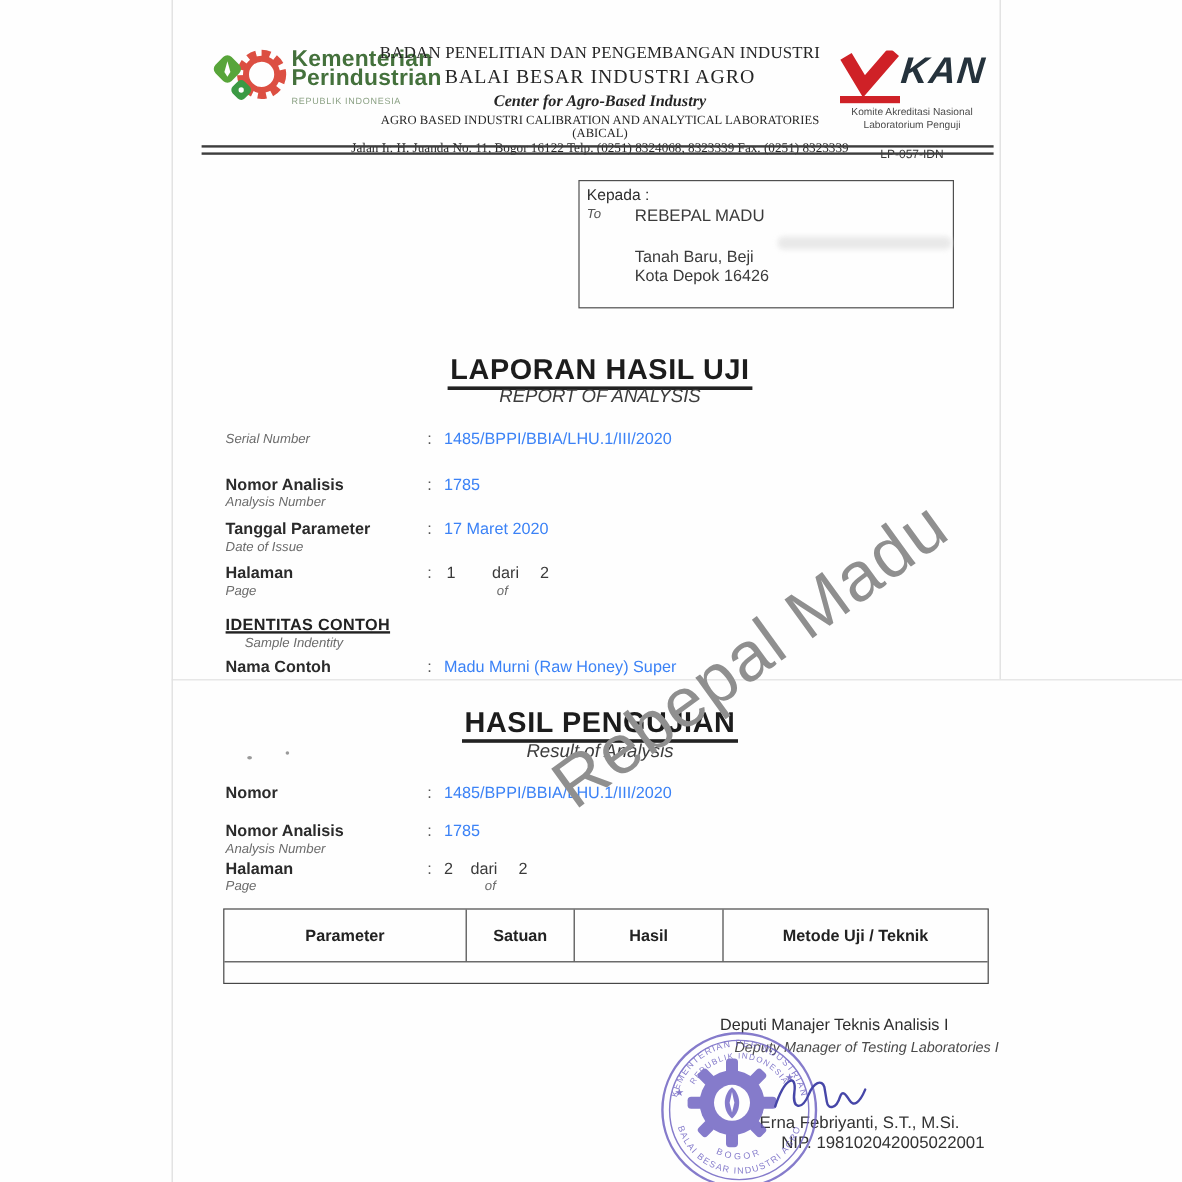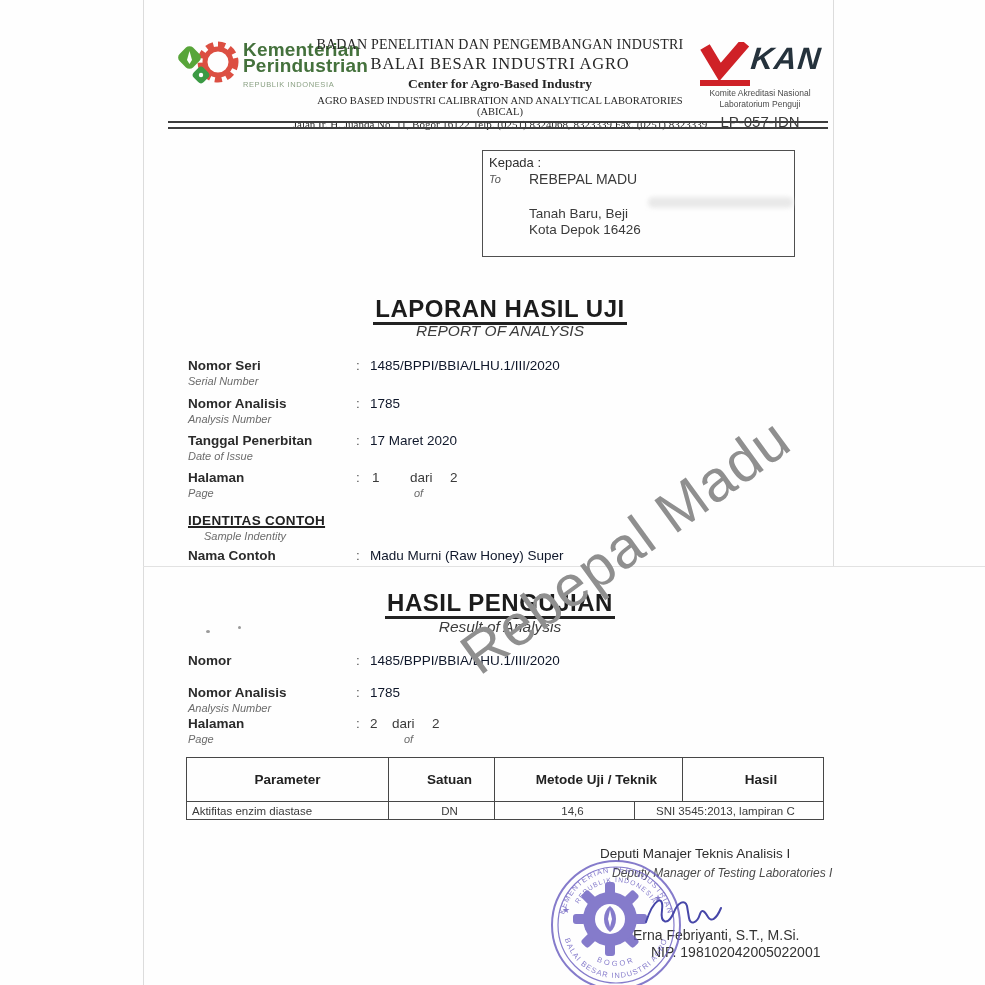--- a/index.html
+++ b/index.html
@@ -9,30 +9,30 @@
   .serif{font-family:"Liberation Serif",serif;}
   
   .edge{position:absolute;background:#dcdcdc;}
   
   .min-logo-text{position:absolute;left:243px;top:42px;line-height:16px;}
   .min-line{font-size:19px;color:#44713c;font-weight:bold;letter-spacing:.2px;}
   .min-sub{font-size:7.5px;color:#8ba184;letter-spacing:.6px;margin-top:3px;font-weight:normal;}
   .org{position:absolute;left:285px;top:37px;width:430px;text-align:center;color:#262626;}
   .org-l1{font-size:14px;letter-spacing:.2px;}
   .org-l2{font-size:16.5px;letter-spacing:.8px;margin-top:1px;}
-  .org-l3{font-size:13.5px;font-weight:bold;margin-top:2px;}
+  .org-l3{font-size:13.5px;font-weight:bold;font-style:italic;margin-top:2px;}
   .org-l4{font-size:10.5px;margin-top:3px;}
   .org-l5{font-size:10.5px;}
   .org-l6{font-size:11px;margin-top:1px;white-space:nowrap;}
   .kan{position:absolute;left:694px;top:42px;width:132px;text-align:center;}
   .kan-row{display:flex;align-items:flex-start;justify-content:center;height:46px;}
   .kan-word{font-size:31px;font-weight:bold;font-style:italic;color:#25323c;letter-spacing:1px;
             transform:skewX(-6deg);line-height:34px;}
   .kan-line{font-size:8.5px;color:#4a4a4a;line-height:11px;}
-  .kan-lp{font-size:15px;color:#3a3a3a;margin-top:3px;}
+  .kan-lp{font-size:10px;color:#3a3a3a;margin-top:14px;}
   .rule2{position:absolute;left:168px;top:121px;width:660px;height:3.5px;
          border-top:2.5px solid #3d3d3d;border-bottom:2.5px solid #3d3d3d;}
   
   .kepada-box{position:absolute;left:482px;top:150px;width:311px;height:105px;border:1.5px solid #4f4f4f;}
   .kepada-label{position:absolute;left:6px;top:4px;font-size:13px;}
   .kepada-to{position:absolute;left:6px;top:22px;font-size:11px;font-style:italic;color:#555;}
   .kepada-name{position:absolute;left:46px;top:20px;font-size:14px;color:#3a3a3a;}
   .kepada-a1{position:absolute;left:46px;top:55px;font-size:13.5px;color:#3a3a3a;}
   .kepada-a2{position:absolute;left:46px;top:71px;font-size:13.5px;color:#3a3a3a;}
   .smudge{position:absolute;left:165px;top:46px;width:145px;height:11px;background:#e9e9e9;
@@ -41,30 +41,30 @@
   .sec-title{position:absolute;left:150px;width:700px;text-align:center;font-size:24px;font-weight:bold;
              color:#1c1c1c;letter-spacing:.5px;}
   .sec-title span{border-bottom:3px solid #222;padding:0 2px;}
   .sec-sub{position:absolute;left:150px;width:700px;text-align:center;font-size:15.5px;
            font-style:italic;color:#3c3c3c;}
   
   .field{position:absolute;left:188px;width:650px;height:34px;}
   .flabel{font-size:13.5px;font-weight:bold;color:#2b2b2b;}
   .fsub{font-size:11px;font-style:italic;color:#6b6b6b;margin-top:2px;}
   .fsep{position:absolute;left:168px;top:0;font-size:13.5px;color:#555;}
-  .fvalue{position:absolute;left:182px;top:0;font-size:13.5px;color:#0f172a;white-space:nowrap;}
+  .fvalue{position:absolute;left:182px;top:0;font-size:13.5px;color:#3b82f6;white-space:nowrap;}
   .hv{position:absolute;top:0;font-size:13.5px;color:#3a3a3a;}
   .hof{position:absolute;font-size:11px;font-style:italic;color:#6b6b6b;top:17px;}
   .heading{position:absolute;left:188px;font-size:13.5px;font-weight:bold;color:#222;
            text-decoration:underline;text-decoration-thickness:2px;letter-spacing:.3px;}
   .subheading{position:absolute;left:204px;font-size:11px;font-style:italic;color:#6b6b6b;text-align:right;}
   
   .rtable{position:absolute;left:186px;top:757px;width:638px;height:63px;border:1.3px solid #474747;
           box-sizing:border-box;display:flex;flex-direction:column;}
-  .trow{display:flex;gap:16px;}
+  .trow{display:flex;}
   .trow.head{height:44px;border-bottom:1.3px solid #474747;box-sizing:border-box;}
   .trow.body{flex:1;}
   .tc{box-sizing:border-box;border-right:1.3px solid #474747;display:flex;align-items:center;}
   .tc:last-child{border-right:none;}
   .c1{width:202px;}.c2{width:90px;}.c3{width:124px;}.c4{flex:1;}
   .head .tc{justify-content:center;font-weight:bold;font-size:13.5px;color:#222;}
   .body .tc{font-size:11.5px;color:#3a3a3a;}
   .body .c1,.body .c4{padding-left:5px;}
   .body .c2,.body .c3{justify-content:center;}
   
@@ -133,33 +133,32 @@
     <div class="kepada-name">REBEPAL MADU</div>
     <div class="smudge"></div>
     <div class="kepada-a1">Tanah Baru, Beji</div>
     <div class="kepada-a2">Kota Depok 16426</div>
   </div>
 
   <div class="sec-title" style="top:295px;"><span>LAPORAN HASIL UJI</span></div>
   <div class="sec-sub" style="top:322px;">REPORT OF ANALYSIS</div>
 
   <div class="field" style="top:358px;">
-    <div class="flabel">Nomor Seri</div>
     <div class="fsub">Serial Number</div>
     <div class="fsep">:</div>
     <div class="fvalue">1485/BPPI/BBIA/LHU.1/III/2020</div>
   </div>
   <div class="field" style="top:396px;">
     <div class="flabel">Nomor Analisis</div>
     <div class="fsub">Analysis Number</div>
     <div class="fsep">:</div>
     <div class="fvalue">1785</div>
   </div>
   <div class="field" style="top:433px;">
-    <div class="flabel">Tanggal Penerbitan</div>
+    <div class="flabel">Tanggal Parameter</div>
     <div class="fsub">Date of Issue</div>
     <div class="fsep">:</div>
     <div class="fvalue">17 Maret 2020</div>
   </div>
   <div class="field" style="top:470px;">
     <div class="flabel">Halaman</div>
     <div class="fsub">Page</div>
     <div class="fsep">:</div>
     <span class="hv" style="left:184px;">1</span>
     <span class="hv" style="left:222px;">dari</span>
@@ -199,28 +198,22 @@
     <span class="hv" style="left:182px;">2</span>
     <span class="hv" style="left:204px;">dari</span>
     <span class="hv" style="left:244px;">2</span>
     <span class="hof" style="left:216px;">of</span>
   </div>
 
   <div class="rtable">
     <div class="trow head">
       <div class="tc c1">Parameter</div>
       <div class="tc c2">Satuan</div>
+      <div class="tc c3">Hasil</div>
       <div class="tc c4">Metode Uji / Teknik</div>
-      <div class="tc c3">Hasil</div>
-    </div>
-    <div class="trow body">
-      <div class="tc c1">Aktifitas enzim diastase</div>
-      <div class="tc c2">DN</div>
-      <div class="tc c3">14,6</div>
-      <div class="tc c4">SNI 3545:2013, lampiran C</div>
     </div>
   </div>
 
   <div class="sig-title">Deputi Manajer Teknis Analisis I</div>
   <div class="sig-title-en">Deputy Manager of Testing Laboratories I</div>
   <div class="sig-name">Erna Febriyanti, S.T., M.Si.</div>
   <div class="sig-nip">NIP. 198102042005022001</div>
 
   <svg class="signature-ink" width="84" height="44" viewBox="0 0 84 44">
     <path d="M4,32 C12,8 22,4 20,20 C18,34 26,36 32,22 C36,12 43,9 45,16 L47,28 C48,35 55,34 58,24 C60,18 63,22 66,27 C69,32 74,30 79,18" stroke="#4646a8" stroke-width="2" fill="none" stroke-linecap="round"></path>

